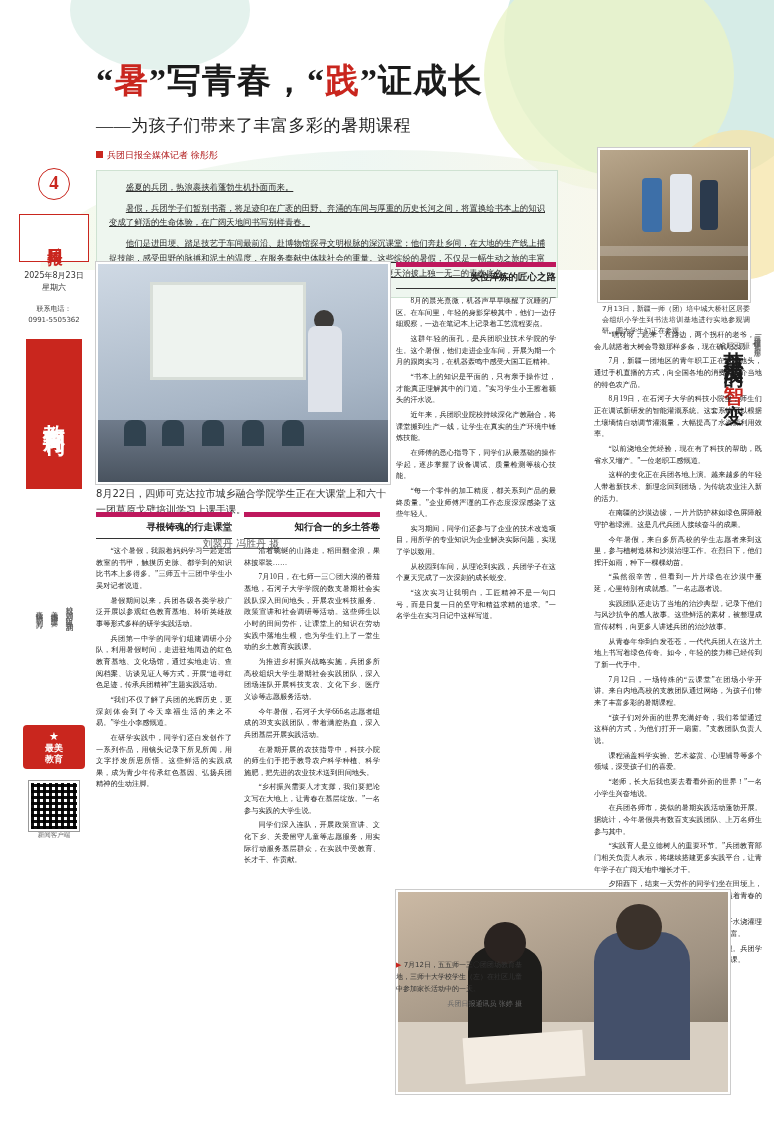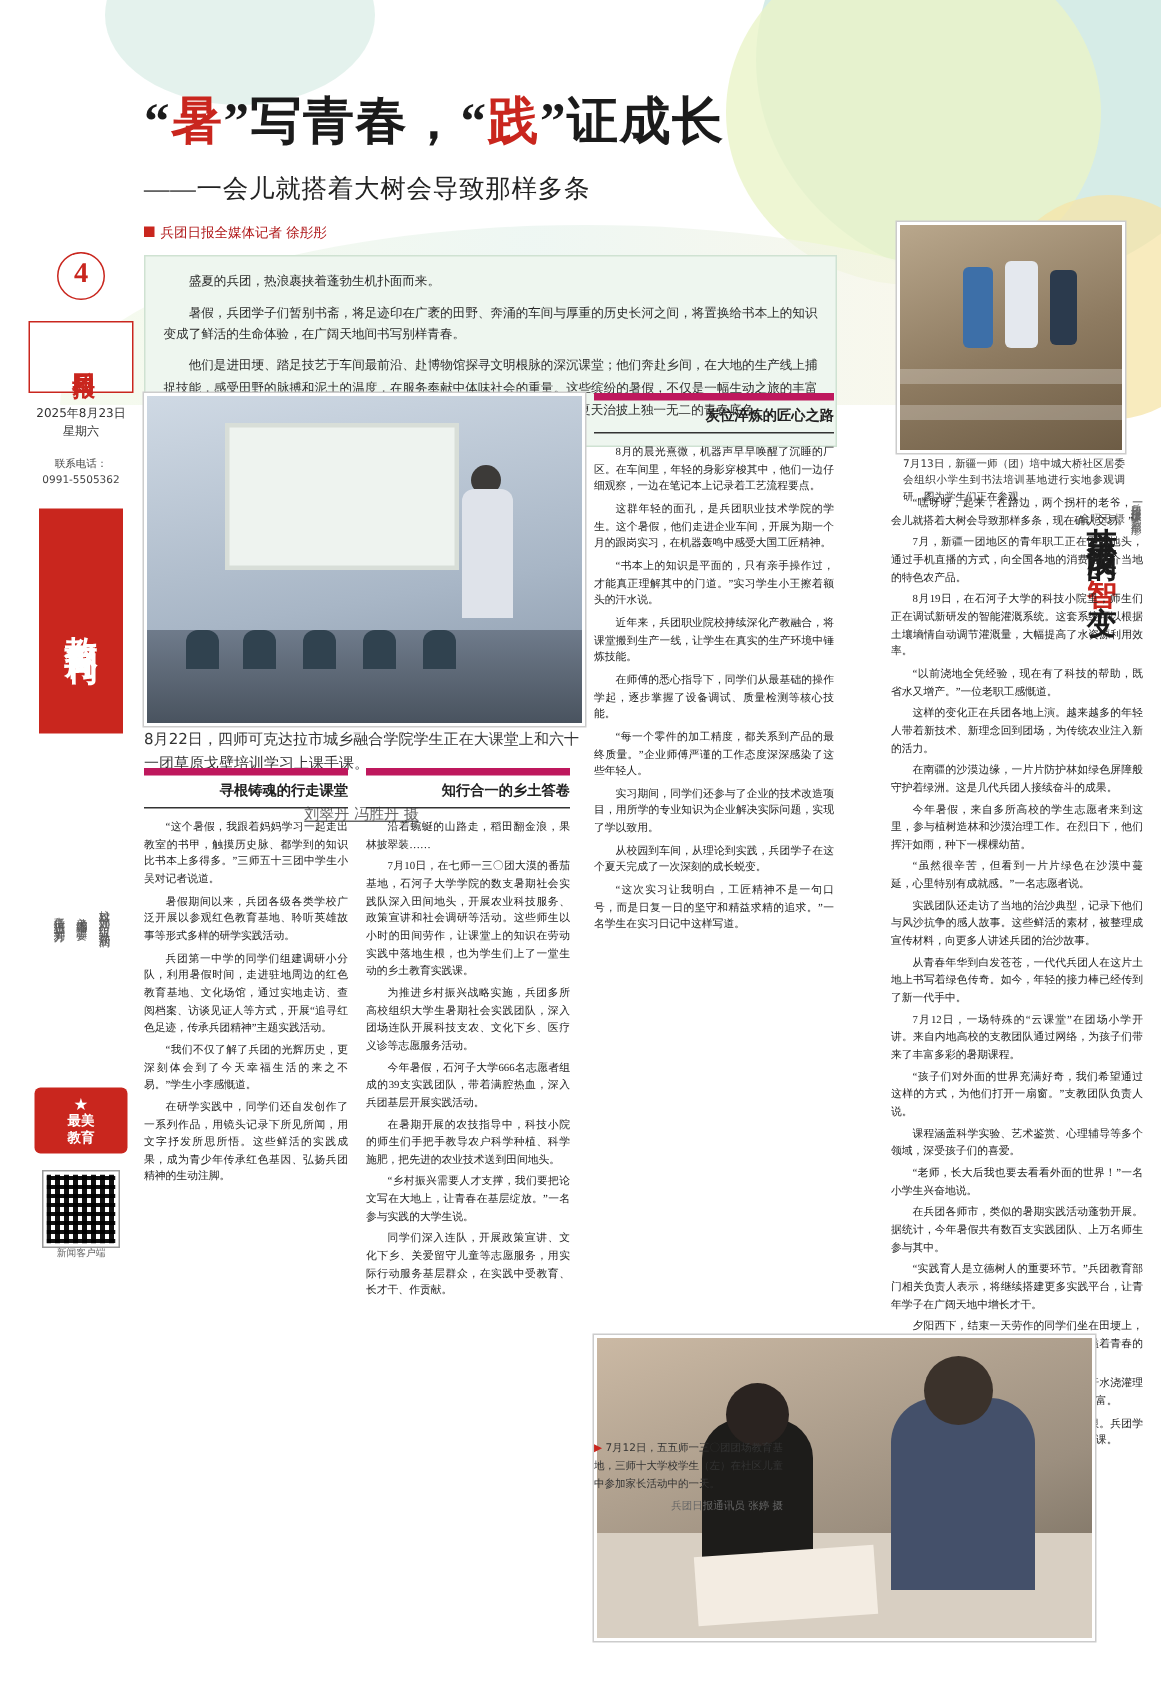--- a/index.html
+++ b/index.html
@@ -98,21 +98,21 @@
   }
   .byline .mk{display:inline-block;width:7px;height:7px;background:#c9261e;margin-right:4px;}
   
   .lead{
     position:absolute;left:96px;top:170px;width:462px;
     background:#eef6ef;border:1px solid #cfe2d2;
     padding:10px 12px;box-sizing:border-box;
     font-family:"Liberation Serif",serif;
     font-size:8.4px;line-height:1.75;color:#2b2b2b;text-align:justify;
   }
-  .lead p{margin:0 0 6px 0;text-indent:2em;}
+  .lead p{margin:0 0 6px 0;text-indent:2em;text-decoration:underline;}
   .lead p:last-child{margin-bottom:0;}
   
   .topphoto{
     position:absolute;right:24px;top:148px;width:148px;height:150px;
     background:linear-gradient(160deg,#b9a78c,#8d7a60 55%,#6d5c45);
     border:2px solid #fff;box-shadow:0 0 0 1px #ccc;
     overflow:hidden;
   }
   .topphoto .shelf{position:absolute;left:0;right:0;height:10px;background:rgba(255,255,255,.25);}
   .topphoto .p1{position:absolute;left:42px;top:28px;width:20px;height:54px;background:#3d6fa8;border-radius:4px;}
@@ -230,21 +230,21 @@
       <div>教育</div>
     </div>
     <div class="qr"></div>
     <div class="qrcap">新闻客户端</div>
   </div>
 
   <div class="head">
     <div class="h1">
       <span>“</span><span class="hl">暑</span><span>”写青春，“</span><span class="hl">践</span><span>”证成长</span>
     </div>
-    <div class="h2">——一会儿就搭着大树会导致那样多条</div>
+    <div class="h2">——为孩子们带来了丰富多彩的暑期课程</div>
     <div class="byline">
       <span class="mk"></span><span>兵团日报全媒体记者 徐彤彤</span>
     </div>
   </div>
 
   <div class="lead">
     <p>盛夏的兵团，热浪裹挟着蓬勃生机扑面而来。</p>
     <p>暑假，兵团学子们暂别书斋，将足迹印在广袤的田野、奔涌的车间与厚重的历史长河之间，将置换给书本上的知识变成了鲜活的生命体验，在广阔天地间书写别样青春。</p>
     <p>他们是进田埂、踏足技艺于车间最前沿、赴博物馆探寻文明根脉的深沉课堂；他们奔赴乡间，在大地的生产线上捕捉技能，感受田野的脉搏和泥土的温度，在服务奉献中体味社会的重量。这些缤纷的暑假，不仅是一幅生动之旅的丰富实践成果图，让青春在实践中淬炼成长，让理想在行动中生根发芽。让这个夏天治披上独一无二的青春底色。</p>
     <p></p>

